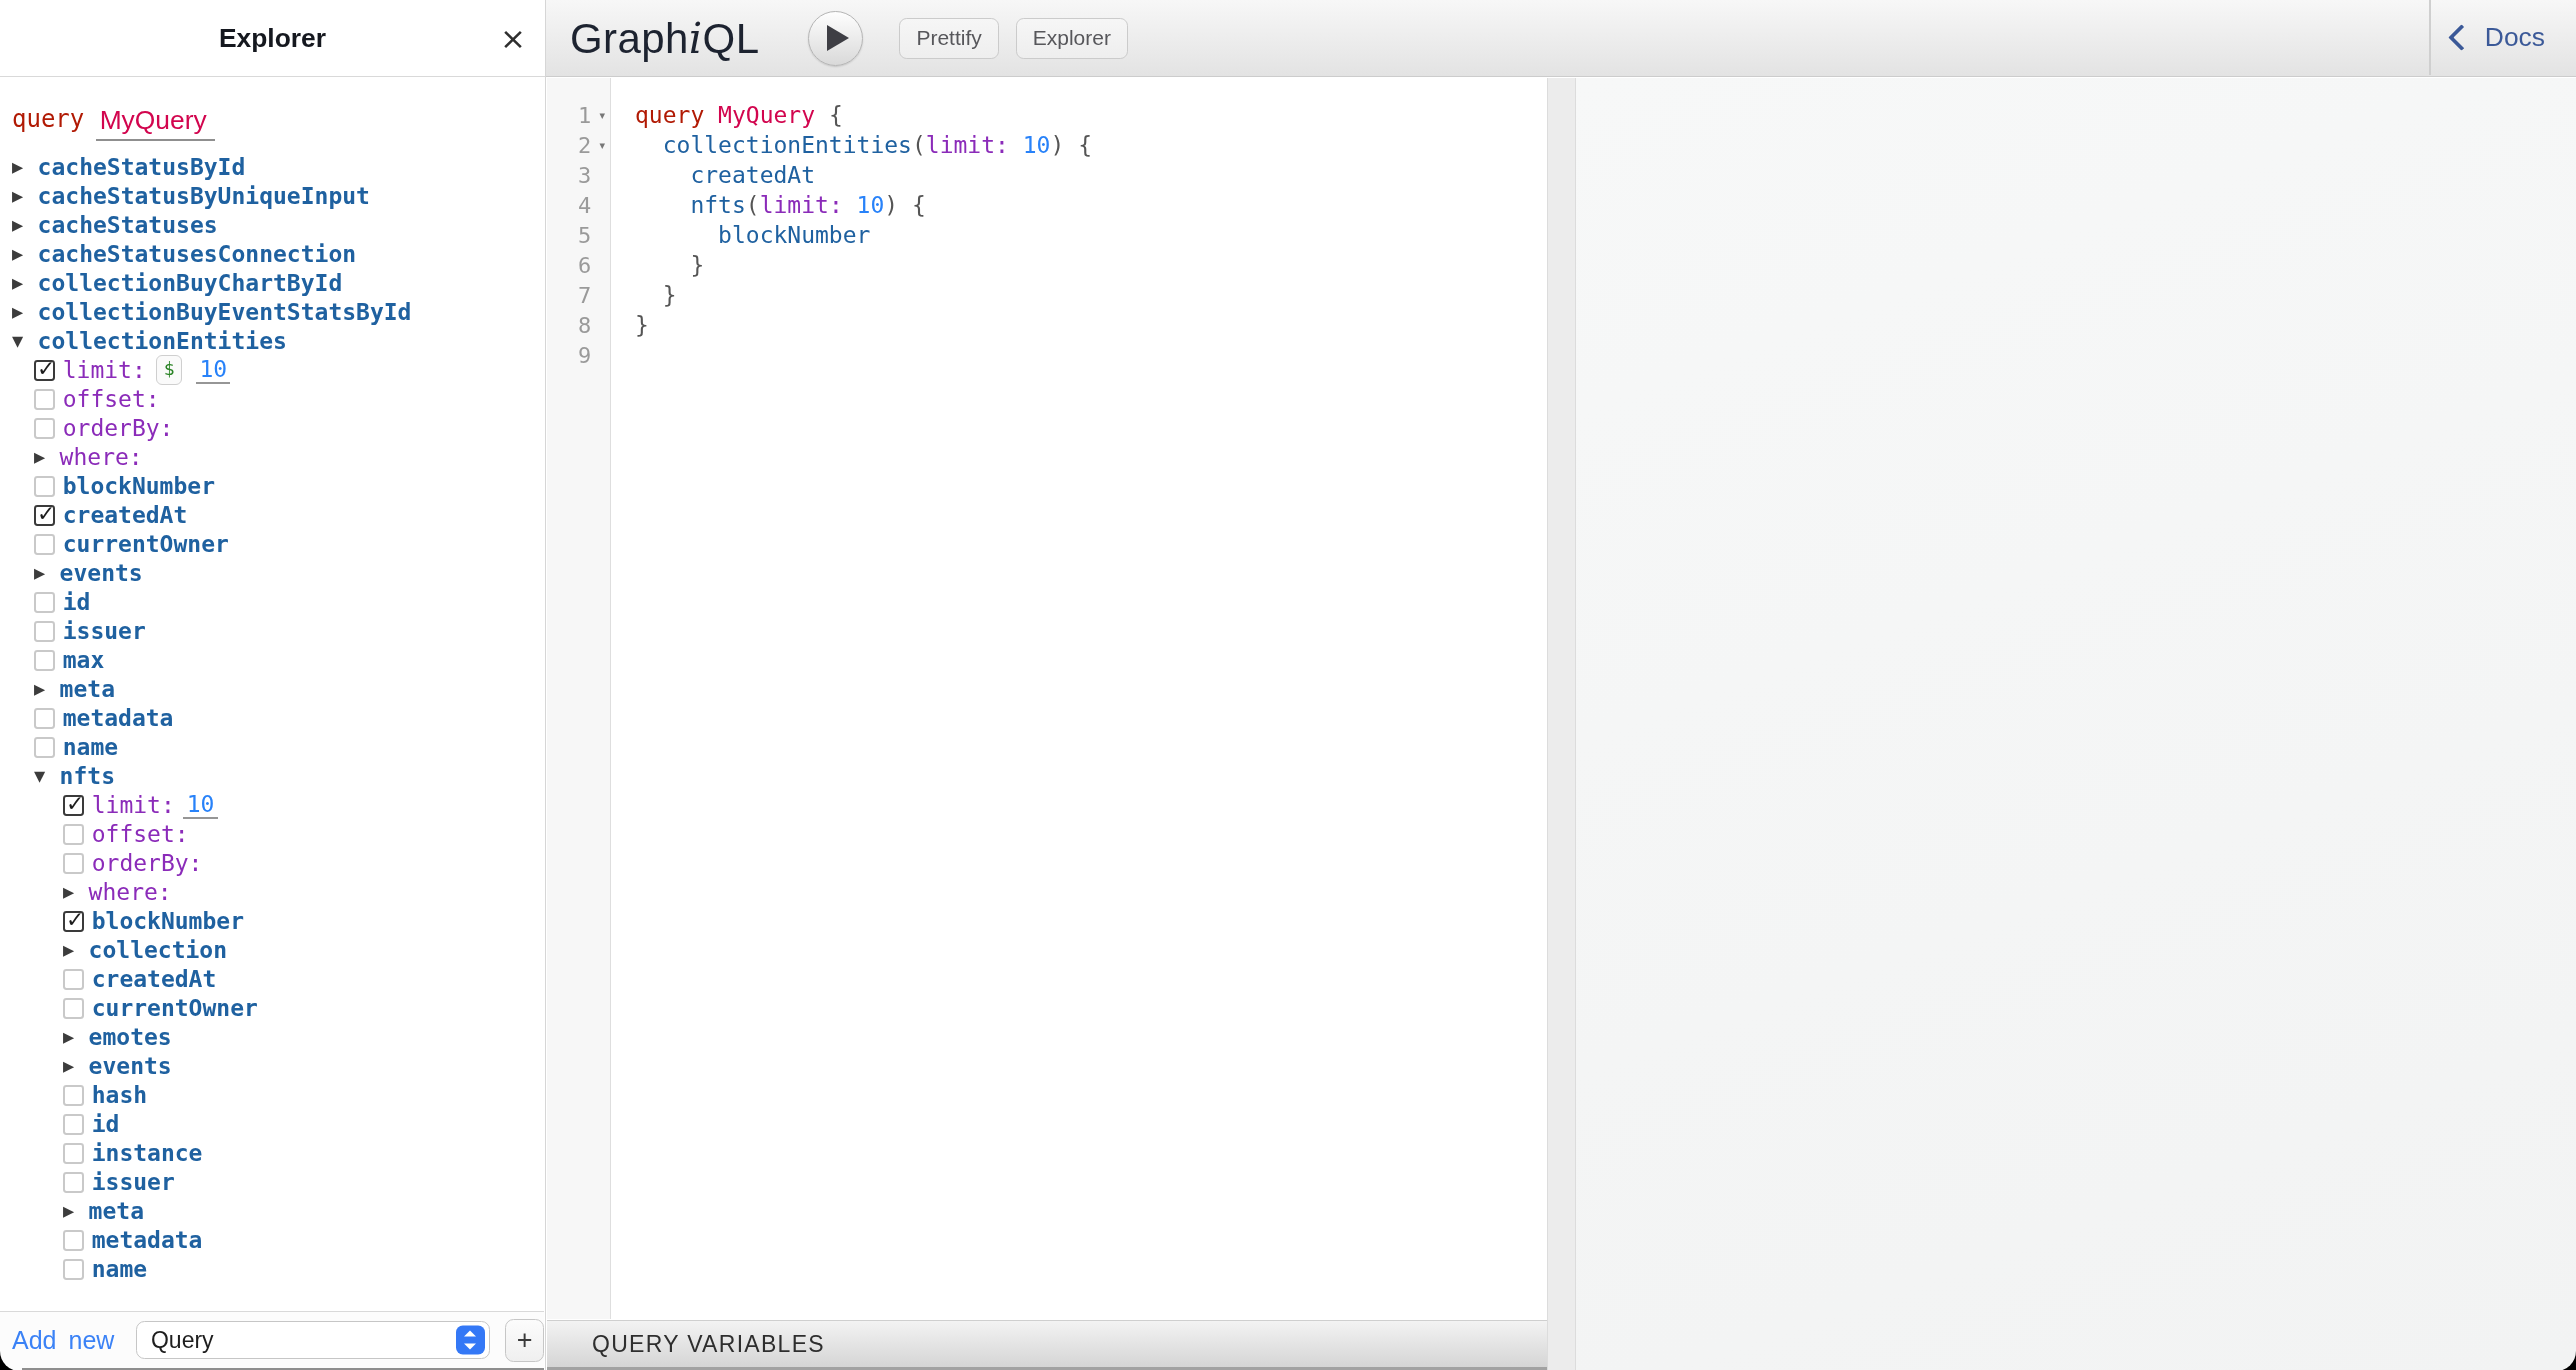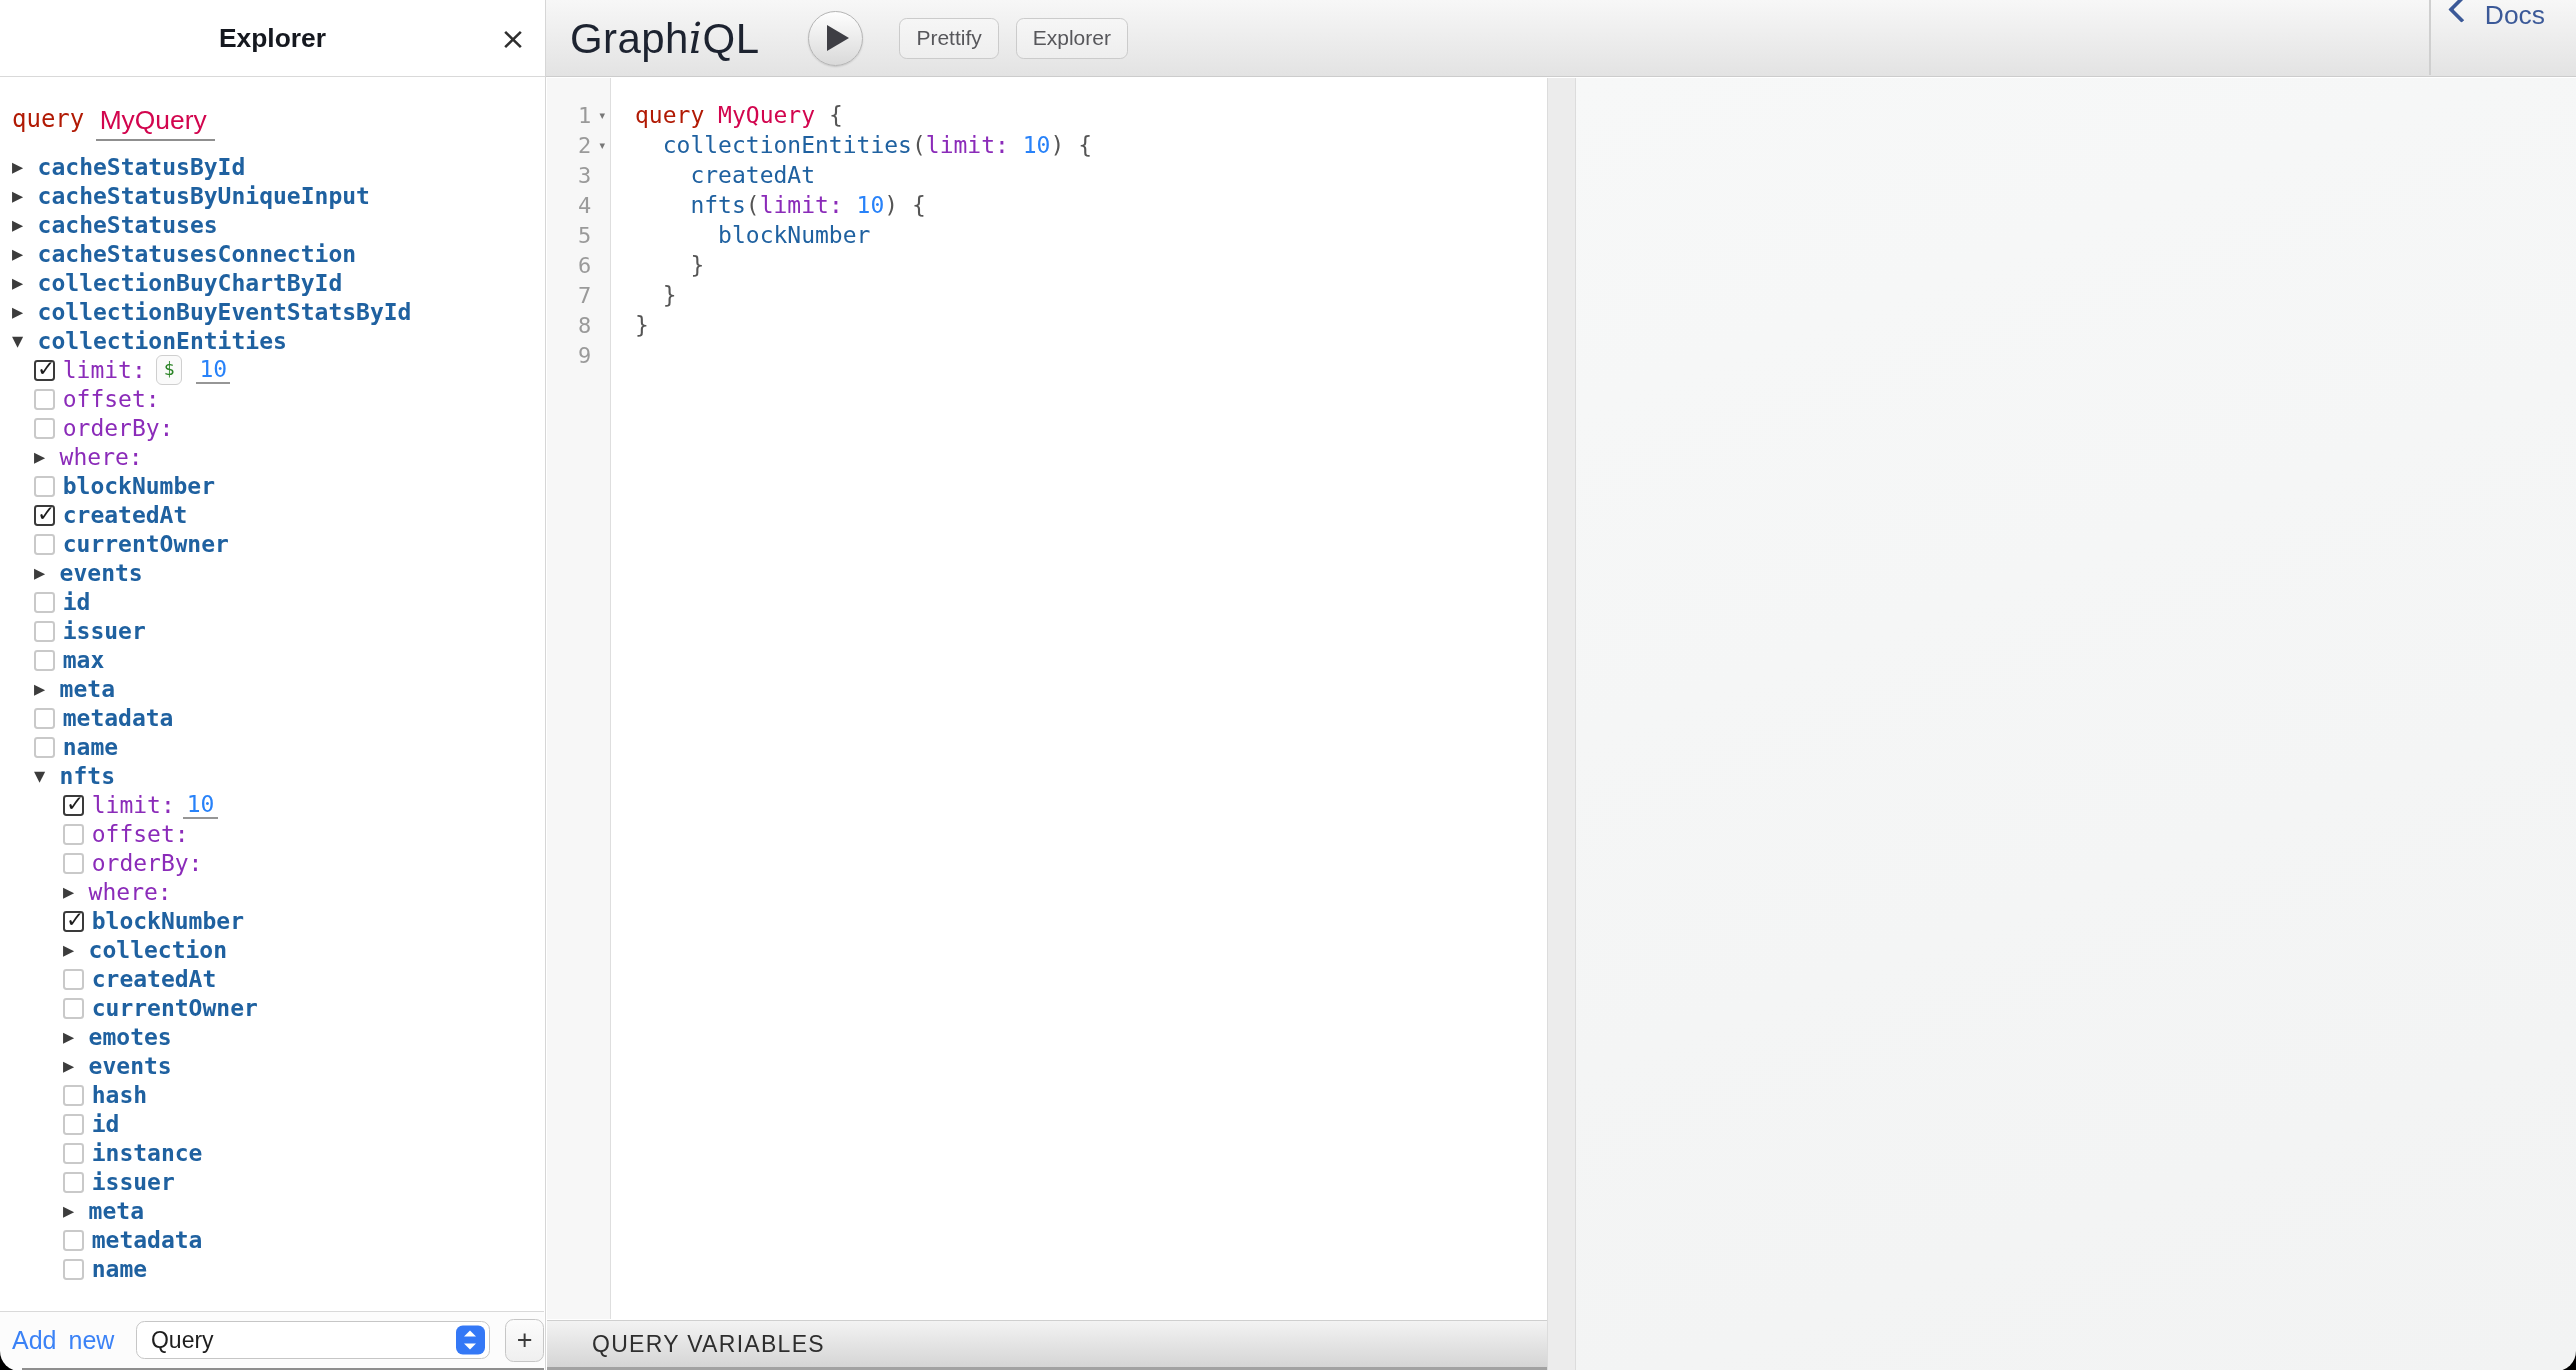--- a/index.html
+++ b/index.html
@@ -76,21 +76,21 @@
               border-bottom:13.6px solid transparent; border-left:22px solid #3e3e44;
               margin-left:5.1px; }
   .tb-btn { margin-left:36px; height:41px; padding:0 16px; border:1.7px solid #cbcbcb;
             border-radius:7.7px; background:linear-gradient(#f6f6f6,#eeeeee);
             font-size:21px; color:#57575b; display:flex; align-items:center;
             cursor:pointer; }
   .tb-btn + .tb-btn { margin-left:17px; }
   .tb-divider { position:absolute; left:1883px; top:0; width:1.7px; height:75px;
                 background:#cfcfcf; }
   .docs-btn { position:absolute; right:31px; top:0; height:75px; display:flex;
-              align-items:flex-start; cursor:pointer; color:#3B5998; }
+              align-items:center; cursor:pointer; color:#3B5998; }
   .docs-chev { width:19px; height:19px; border-left:4.3px solid #3B5998;
                border-bottom:4.3px solid #3B5998; transform:rotate(45deg);
                margin-right:13.6px; border-radius:1.7px; }
   .docs-label { font-size:26.4px; }
 
   
   .editor { position:absolute; left:547px; top:78px; width:1000px; height:1241px;
             background:#fff; }
   .gutter { position:absolute; left:0; top:0; width:64px; height:100%;
             background:#f7f7f7; border-right:1.7px solid #dedede; }

